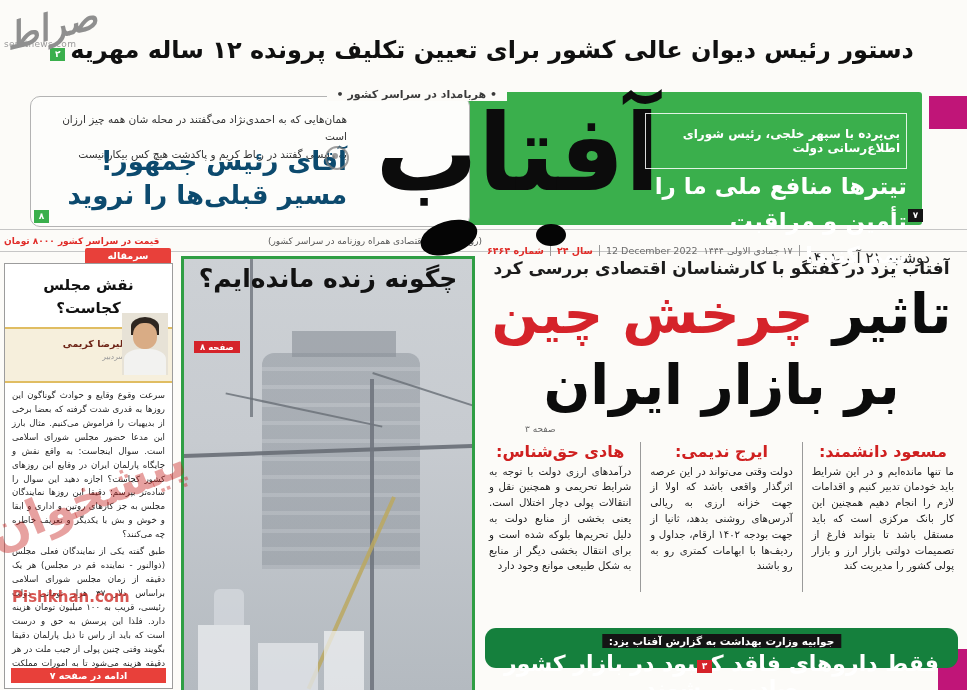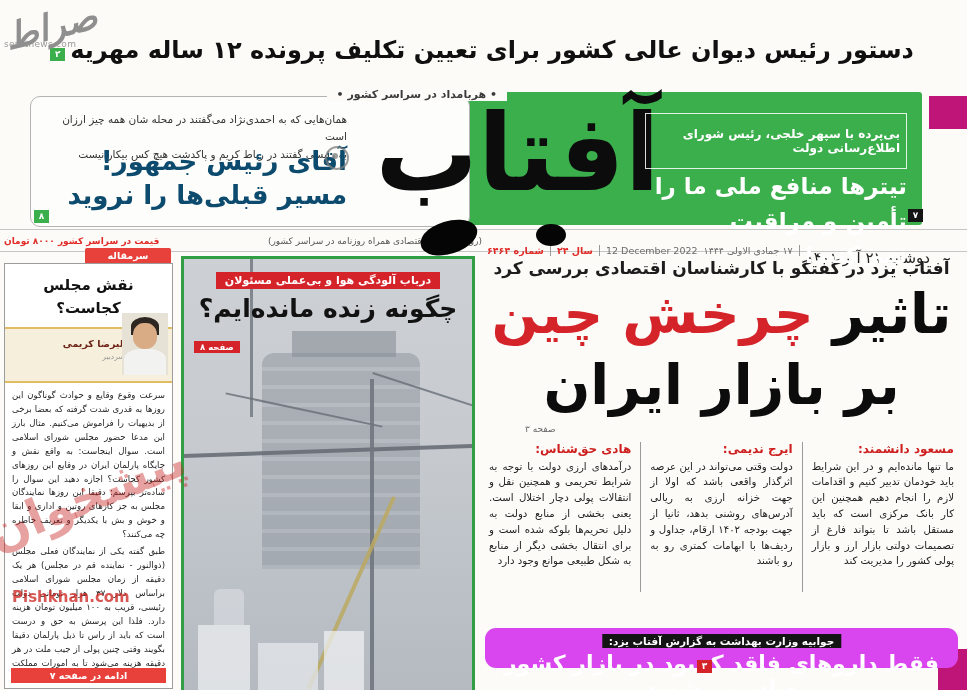--- a/index.html
+++ b/index.html
@@ -109,23 +109,23 @@
   .b4{left:30px;top:330px;width:30px;height:36px;background:rgba(220,224,228,.6);border-radius:6px 6px 0 0;}
   
   .main-story{position:absolute;left:480px;top:258px;width:483px;z-index:1;}
   .ms-kicker{text-align:center;font-size:17px;font-weight:bold;color:#1d1d1d;}
   .ms-h{_:0;text-align:center;font-weight:bold;font-size:55px;line-height:1.25;color:#0c0c0c;margin-top:2px;}
   .ms-red{color:#d5232a;}
   .ms-pageref{font-size:9px;color:#666;margin:4px 0 0 45px;text-align:left;}
   .ms-columns{display:flex;direction:rtl;margin-top:8px;height:150px;overflow:hidden;}
   .ms-col{flex:1;padding:0 9px;}
   .ms-col:nth-child(1),.ms-col:nth-child(2){border-left:1px solid #9a9a9a;}
-  .ms-col-name{color:#cf2020;font-size:12px;font-weight:bold;margin-bottom:3px;}
+  .ms-col-name{color:#cf2020;font-size:16px;font-weight:bold;margin-bottom:3px;text-align:center;}
   .ms-col-text{font-size:10.2px;line-height:1.55;text-align:justify;color:#222;}
-  .ms-graybar{position:absolute;left:485px;top:628px;width:473px;height:40px;background:#d946ef;z-index:2;border-radius:11px;}
+  .ms-graybar{position:absolute;left:485px;top:628px;width:473px;height:40px;background:#15803d;z-index:2;border-radius:11px;}
   .gb-kicker{position:absolute;top:6px;left:50%;transform:translateX(-50%);background:#141414;color:#fff;
              font-size:10.5px;font-weight:bold;padding:1px 7px;white-space:nowrap;}
   .gb-headline{position:absolute;top:23px;width:100%;text-align:center;color:#fff;font-size:22px;font-weight:bold;}
   .gb-badge{position:absolute;bottom:-5px;left:212px;}
 </style>
 </head>
 <body>
 
 <div class="page">
 
@@ -210,21 +210,20 @@
     <div class="pb-tower"></div>
     <div class="crane-cable1"></div>
     <div class="crane-cable2"></div>
     <div class="crane-boom"></div>
     <div class="crane-mast2"></div>
     <div class="crane-yellow"></div>
     <div class="pb-bldg b1"></div>
     <div class="pb-bldg b2"></div>
     <div class="pb-bldg b3"></div>
     <div class="pb-bldg b4"></div>
-    <div class="pb-kicker">درباب آلودگی هوا و بی‌عملی مسئولان</div>
     <div class="pb-headline">چگونه زنده مانده‌ایم؟</div>
     <div class="pb-page">صفحه ۸</div>
   </div>
 
   <div class="main-story">
     <div class="ms-kicker">آفتاب یزد در گفتگو با کارشناسان اقتصادی بررسی کرد</div>
     <div class="ms-h">
       <span>تاثیر</span>
       <span class="ms-red">چرخش چین</span>
     </div>

